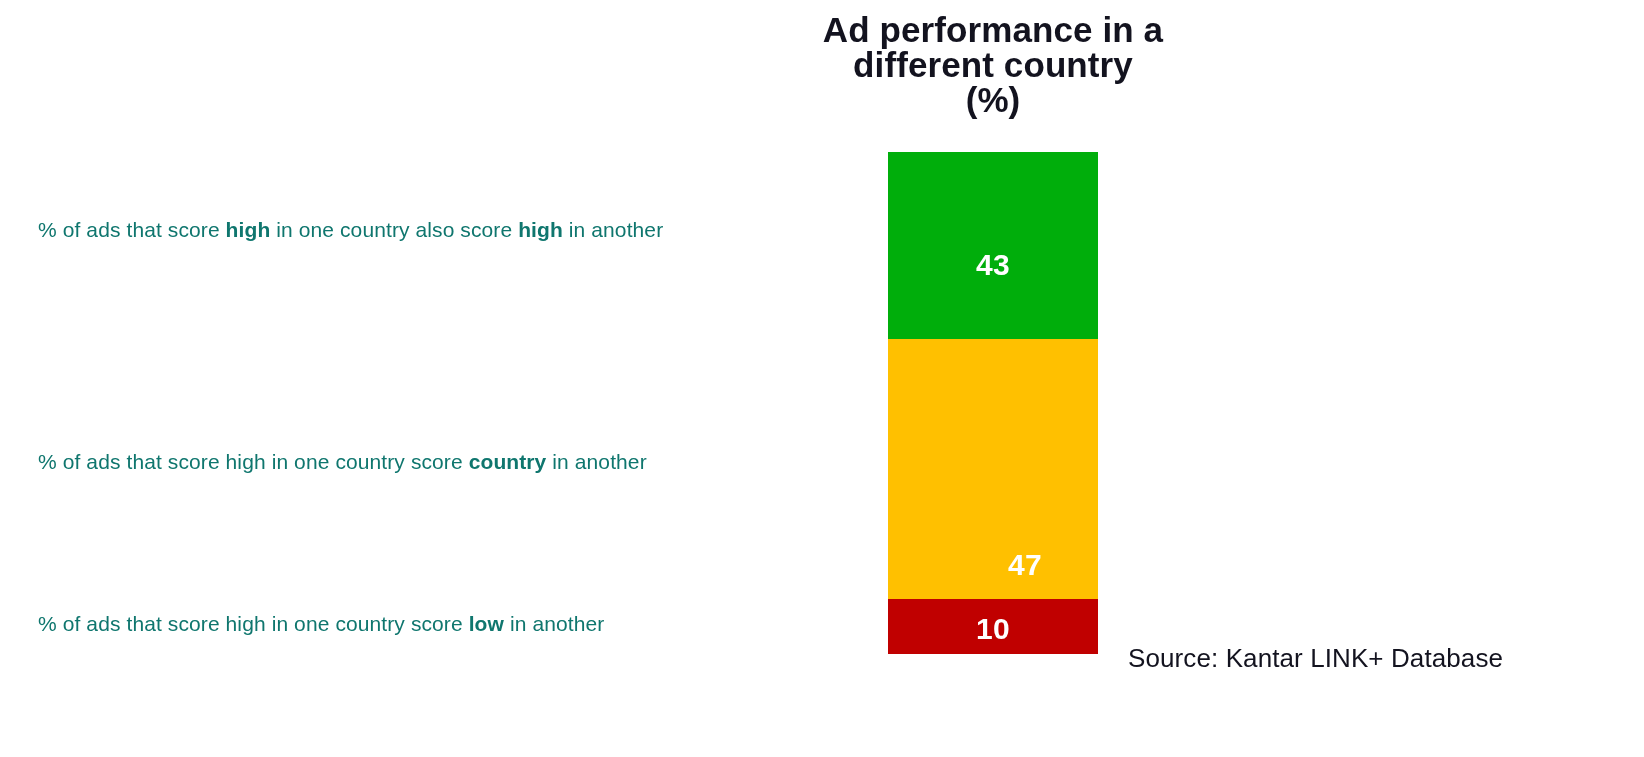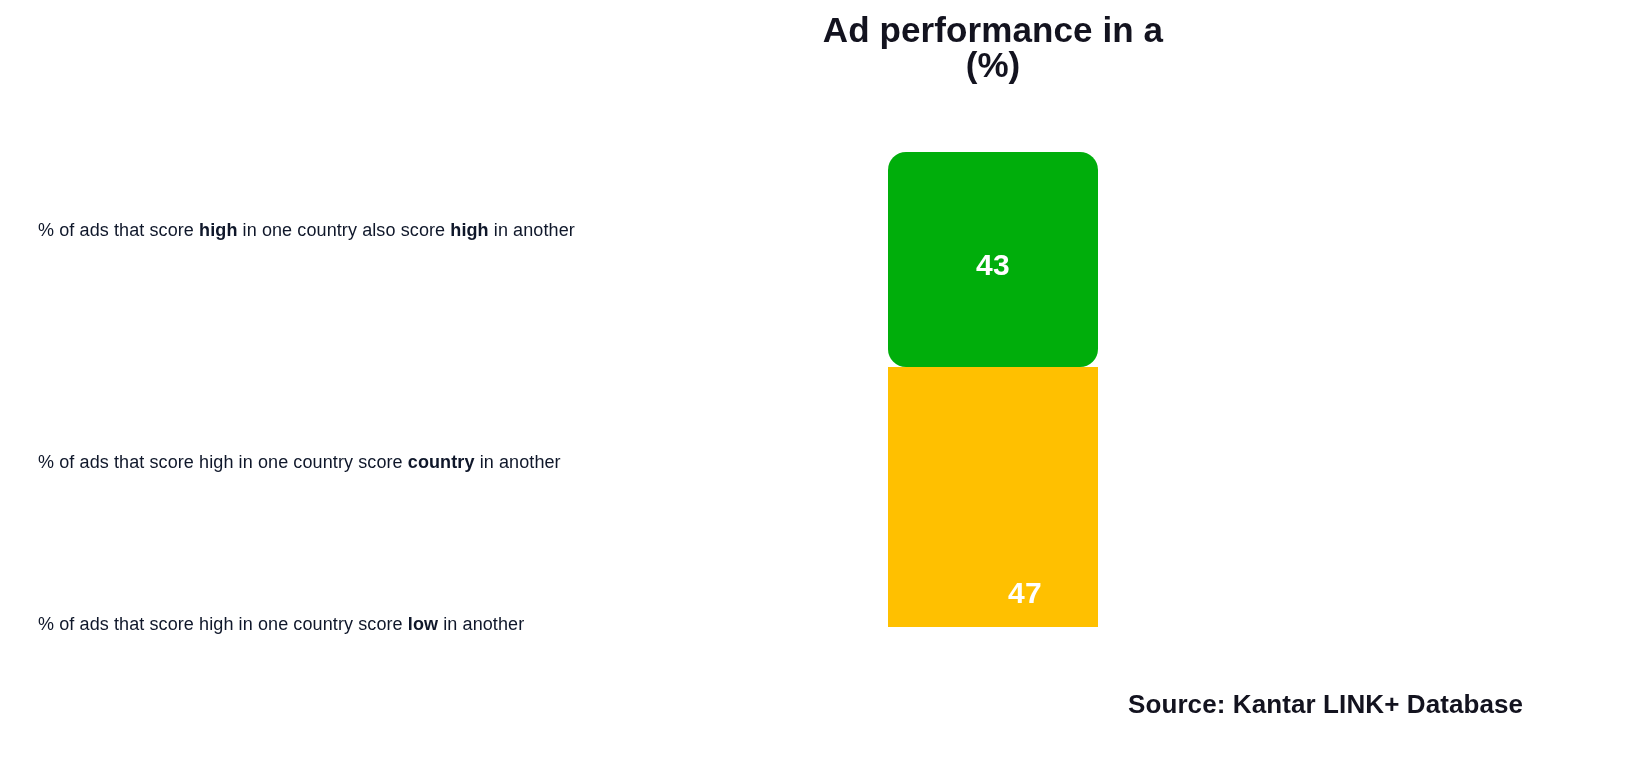--- a/index.html
+++ b/index.html
@@ -26,22 +26,22 @@
     left: 38px;
     top: 0;
     width: 760px;
     height: 757px;
   }
 
   .legend-item {
     position: absolute;
     left: 0;
     width: 752px;
-    color: #0f172a;
-    font-size: 18px;
+    color: #0f766e;
+    font-size: 21px;
     line-height: 38px;
     font-weight: 400;
     letter-spacing: 0.1px;
   }
   .legend-item .em {
     font-weight: 700;
   }
 
   #legend-item-high   { top: 211px; }
   #legend-item-medium { top: 443px; }
@@ -99,33 +99,33 @@
   .seg-low    .bar-label { top: 15px; }
 
   
   .source-note {
     position: absolute;
     left: 1128px;
     top: 641px;
     color: #13131f;
     font-size: 26px;
     line-height: 34px;
-    font-weight: 700;
+    font-weight: 400;
     letter-spacing: 0.1px;
     white-space: nowrap;
-    margin-top: 46px;
   }
 </style>
 </head>
 <body>
 
 <div id="canvas">
 
   <div class="chart-title">
     <span class="tline">Ad performance in a</span>
+    <span class="tline">different country</span>
     <span class="tline">(%)</span>
   </div>
 
   <div class="legend-col">
 
     <div class="legend-item" id="legend-item-high">
       <span>% of ads that score </span><span class="em">high</span><span> in one country also score </span><span class="em">high</span><span> in another</span>
     </div>
 
     <div class="legend-item" id="legend-item-medium">
@@ -133,26 +133,29 @@
     </div>
 
     <div class="legend-item" id="legend-item-low">
       <span>% of ads that score high in one country score </span><span class="em">low</span><span> in another</span>
     </div>
 
   </div>
 
   <div class="bar-stack">
 
-    <div class="bar-segment seg-high" style="height: 215px; background: rgb(0, 174, 11); border-radius: 18px;">
+    <div class="bar-segment seg-high" style="height: 187px; background: rgb(0, 174, 11);">
       <span class="bar-label">43</span>
     </div>
 
     <div class="bar-segment seg-medium" style="height: 259.91px; background: rgb(255, 192, 0);">
       <span class="bar-label">47</span>
     </div>
 
+    <div class="bar-segment seg-low" style="height: 55.3px; background: rgb(192, 0, 0);">
+      <span class="bar-label">10</span>
+    </div>
 
   </div>
 
   <div class="source-note">Source: Kantar LINK+ Database</div>
 
 </div>
 
 </body></html>

